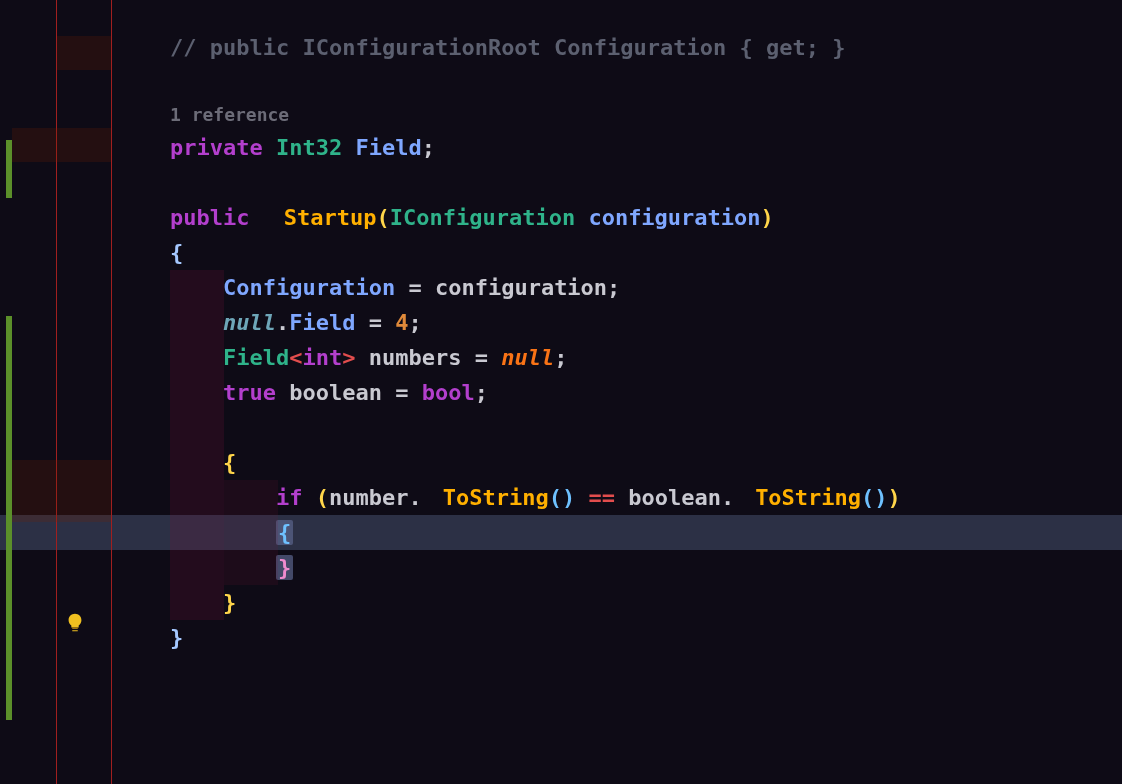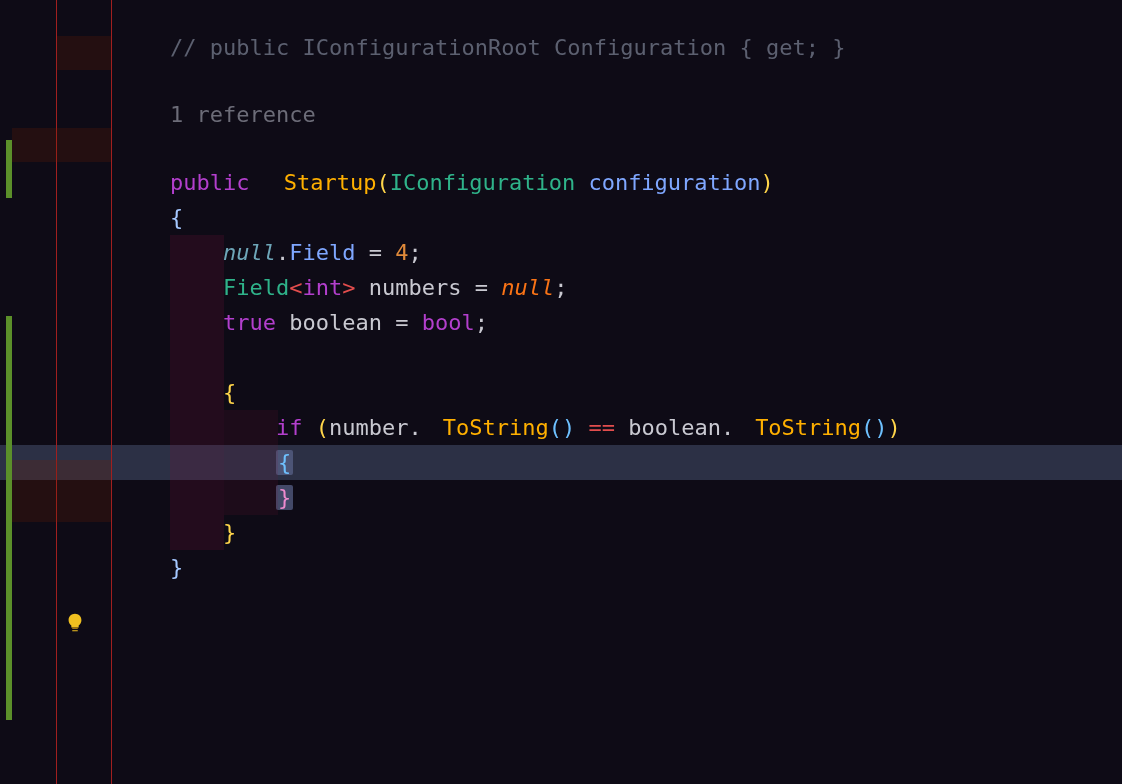--- a/index.html
+++ b/index.html
@@ -52,32 +52,32 @@
     top: 612px;
     width: 22px; height: 22px;
   }
 
   
   .code {
     position: absolute;
     left: 170px;
     top: 30px;
     right: 0;
-    font-weight: 400;
+    font-weight: 700;
   }
   .line {
     height: 35px;
     line-height: 35px;
     white-space: pre;
     position: relative;
   }
   .codelens {
     height: 30px;
     line-height: 30px;
-    font-size: 22px;
+    font-size: 18px;
     color: #6c6c78;
   }
   
   .ig {
     position: absolute;
     left: 0; top: 0; bottom: 0;
   }
   .ig.dark1 { left: 0;  width: 54px; background: rgba(120,20,60,0.2); }
   .ig.dark2 { left: 54px; width: 54px; background: rgba(120,20,60,0.14); }
 
@@ -137,28 +137,30 @@
   </div>
 
   <div class="code">
 
     <div class="line"><span class="cm">// public IConfigurationRoot Configuration { get; }</span></div>
 
     <div class="line"></div>
 
     <div class="codelens">1 reference</div>
 
+    <div class="line"><span class="kw">private</span> <span class="type">Int32</span> <span class="id">Field</span><span class="pl">;</span></div>
 
     <div class="line"></div>
 
 
     <div class="line"><span class="kw">public</span> <span class="fn">Startup</span><span class="pr">(</span><span class="type">IConfiguration</span> <span class="id">configuration</span><span class="pr">)</span></div>
 
     <div class="line"><span class="br">{</span></div>
 
+    <div class="line"><span class="ig dark1"></span>    <span class="id">Configuration</span><span class="pl"> = </span><span class="pl">configuration</span><span class="pl">;</span></div>
 
     <div class="line"><span class="ig dark1"></span>    <span class="self">null</span><span class="pl">.</span><span class="id">Field</span><span class="pl"> = </span><span class="num">4</span><span class="pl">;</span></div>
 
     <div class="line"><span class="ig dark1"></span>    <span class="type">Field</span><span class="prop">&lt;</span><span class="kw">int</span><span class="prop">&gt;</span> <span class="pl">numbers</span><span class="pl"> = </span><span class="nul">null</span><span class="pl">;</span></div>
 
     <div class="line"><span class="ig dark1"></span>    <span class="kw">true</span> <span class="pl">boolean</span><span class="pl"> = </span><span class="kw">bool</span><span class="pl">;</span></div>
 
     <div class="line"><span class="ig dark1"></span></div>
 
 

